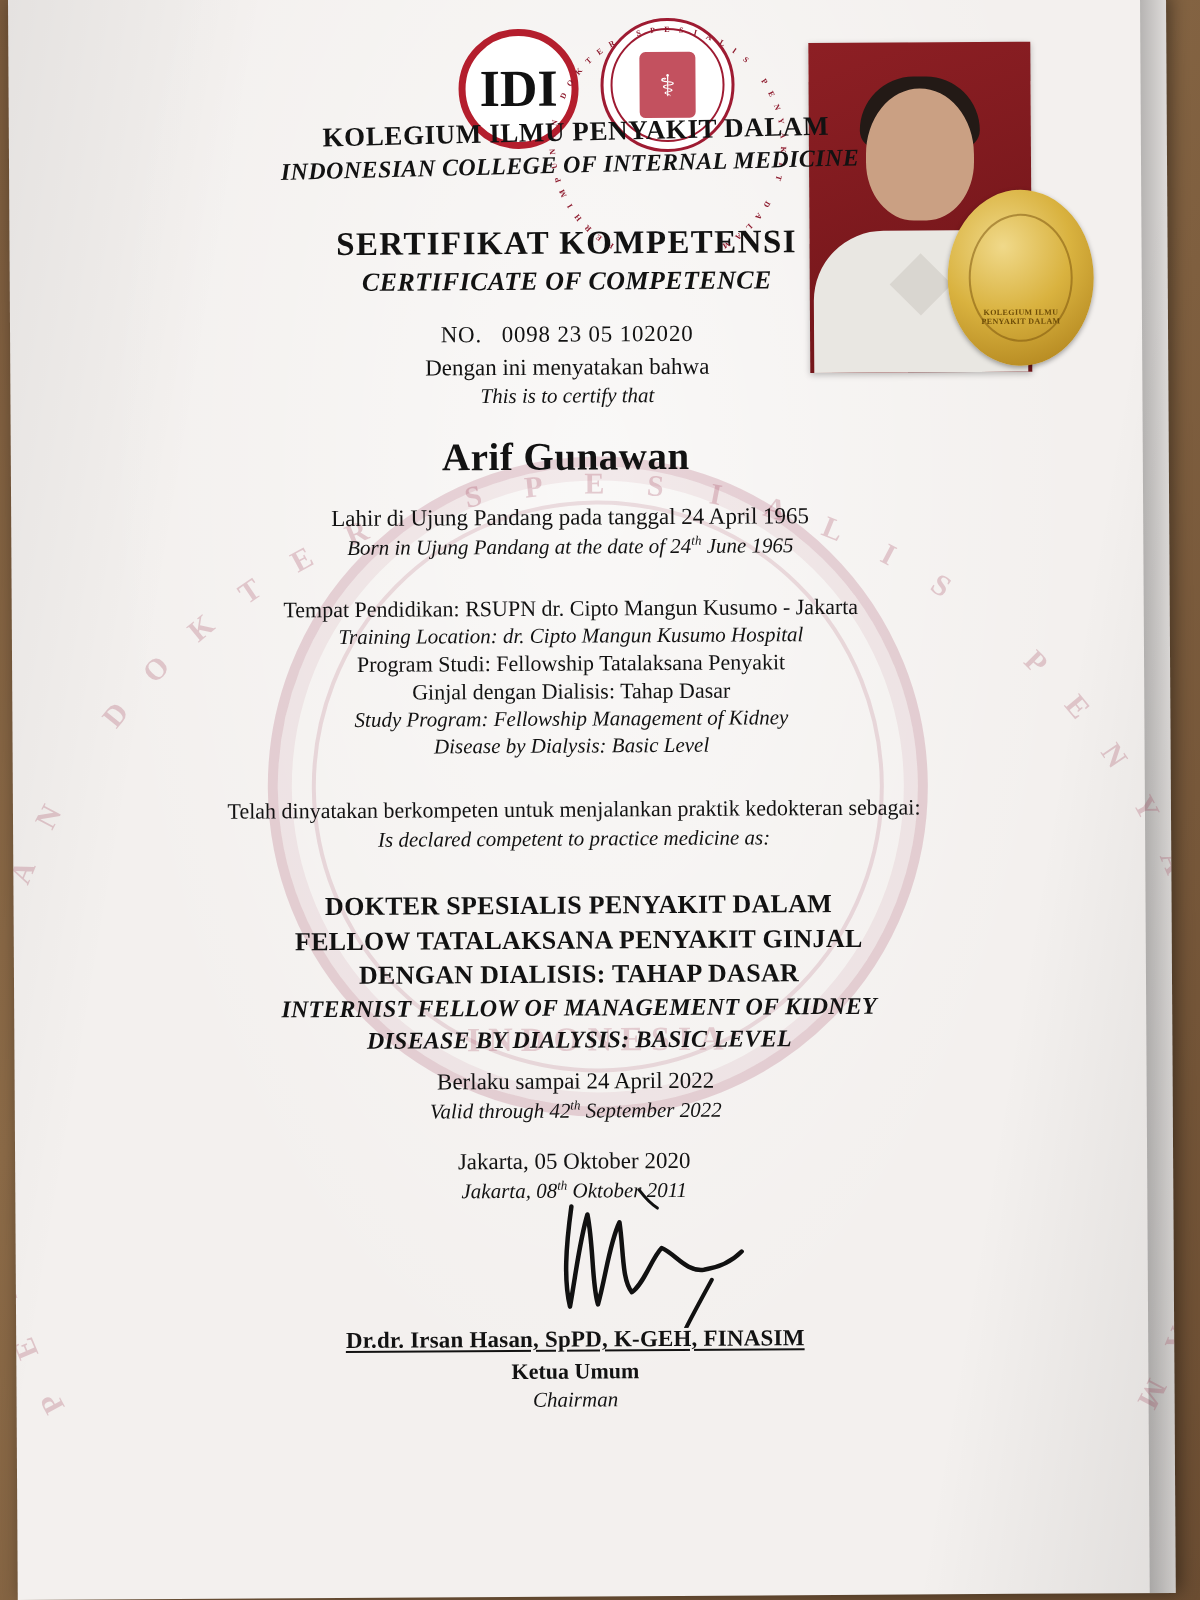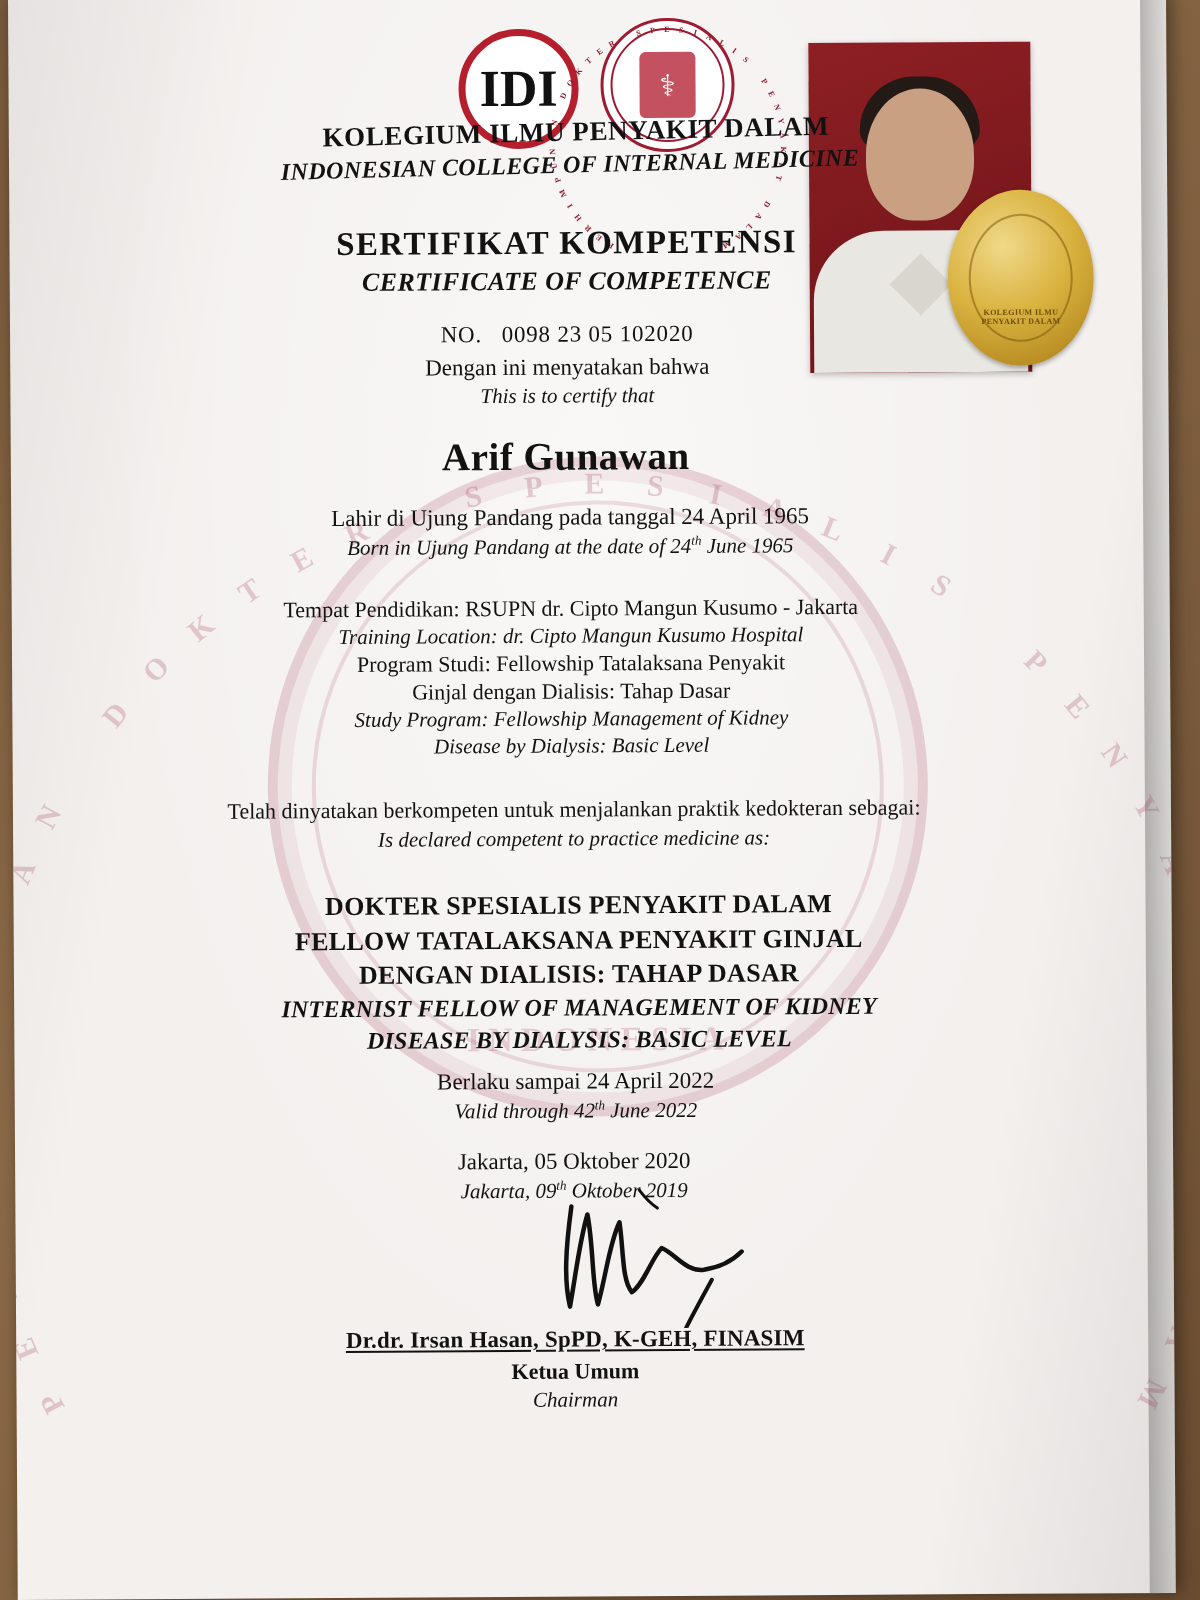--- a/index.html
+++ b/index.html
@@ -412,28 +412,28 @@
         <div class="r">DOKTER SPESIALIS PENYAKIT DALAM</div>
         <div class="r">FELLOW TATALAKSANA PENYAKIT GINJAL</div>
         <div class="r">DENGAN DIALISIS: TAHAP DASAR</div>
         <div class="i">INTERNIST FELLOW OF MANAGEMENT OF KIDNEY</div>
         <div class="i">DISEASE BY DIALYSIS: BASIC LEVEL</div>
       </div>
 
       <div class="valid">
         <div class="v1">Berlaku sampai 24 April 2022</div>
         <div class="v2">
-          <span>Valid through 42</span><sup>th</sup><span> June 2022</span>
+          <span>Valid through 42</span><sup>th</sup><span> September 2022</span>
         </div>
       </div>
 
       <div class="place">
         <div class="p1">Jakarta, 05 Oktober 2020</div>
         <div class="p2">
-          <span>Jakarta, 09</span><sup>th</sup><span> Oktober 2019</span>
+          <span>Jakarta, 08</span><sup>th</sup><span> Oktober 2011</span>
         </div>
       </div>
 
       <svg class="signature" viewBox="0 0 260 140">
         <path d="M36 18 C30 60 28 92 34 118 C40 86 44 52 52 26 C58 58 56 96 62 116 C70 88 74 54 84 34 C88 62 86 92 96 104 C108 96 116 70 126 60 C140 66 150 84 168 82 C182 80 196 74 206 64" fill="none" stroke="#111" stroke-width="4.5" stroke-linecap="round" stroke-linejoin="round"></path>
         <path d="M104 2 C110 10 116 16 122 20" fill="none" stroke="#111" stroke-width="3" stroke-linecap="round"></path>
         <path d="M176 92 C166 110 156 128 150 140" fill="none" stroke="#111" stroke-width="4" stroke-linecap="round"></path>
       </svg>
 
       <div class="sign-block">

